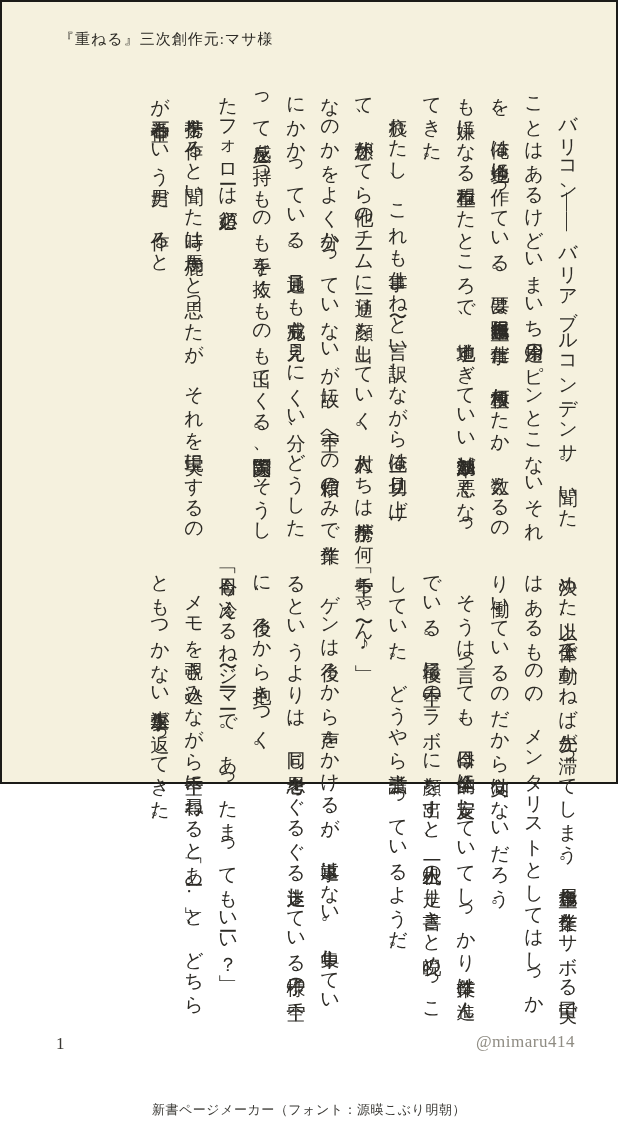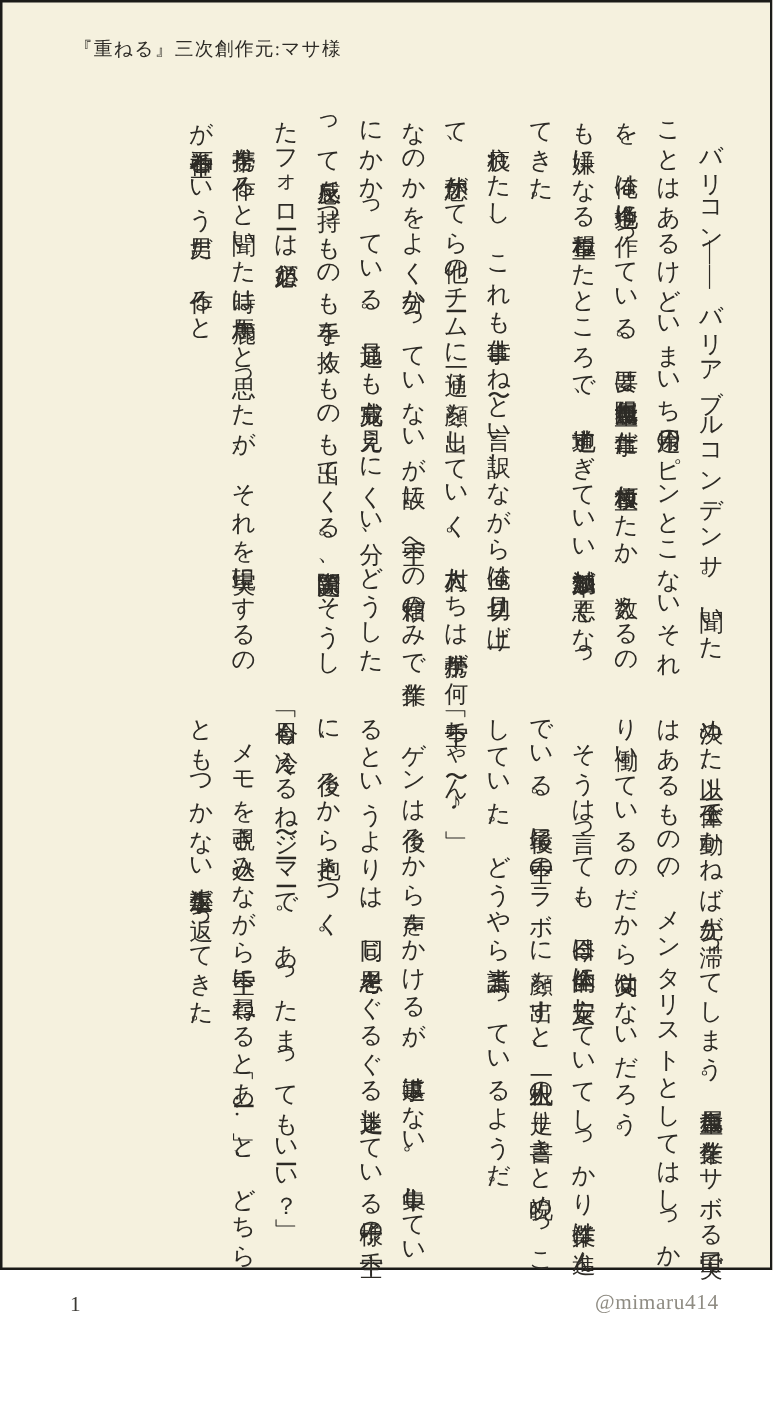--- a/index.html
+++ b/index.html
@@ -15,21 +15,21 @@
     position: relative;
     width: 618px;
     height: 1132px;
     background: #ffffff;
   }
   .page {
     position: absolute;
     left: 0;
     top: 0;
     width: 618px;
-    height: 1016px;
+    height: 784px;
     box-sizing: border-box;
     background: #f5f1de;
     border: 2px solid #1b1b18;
     text-decoration: underline;
   }
   .page-title {
     position: absolute;
     left: 57px;
     top: 28px;
     font-size: 15px;
@@ -103,14 +103,15 @@
       <p>「今日も冷えるね〜ジーマーで。あったまってもいーい？」</p>
       <p>　メモを覗き込みながら千空に尋ねると「あー…」と、どちらともつかない生返事が返ってきた。</p>
     </div>
 
     <div class="page-number">1</div>
 
     <div class="credit">@mimaru414</div>
 
   </div>
 
+  <div class="maker-caption">新書ページメーカー（フォント：源暎こぶり明朝）</div>
 
 </div>
 
 </body></html>

